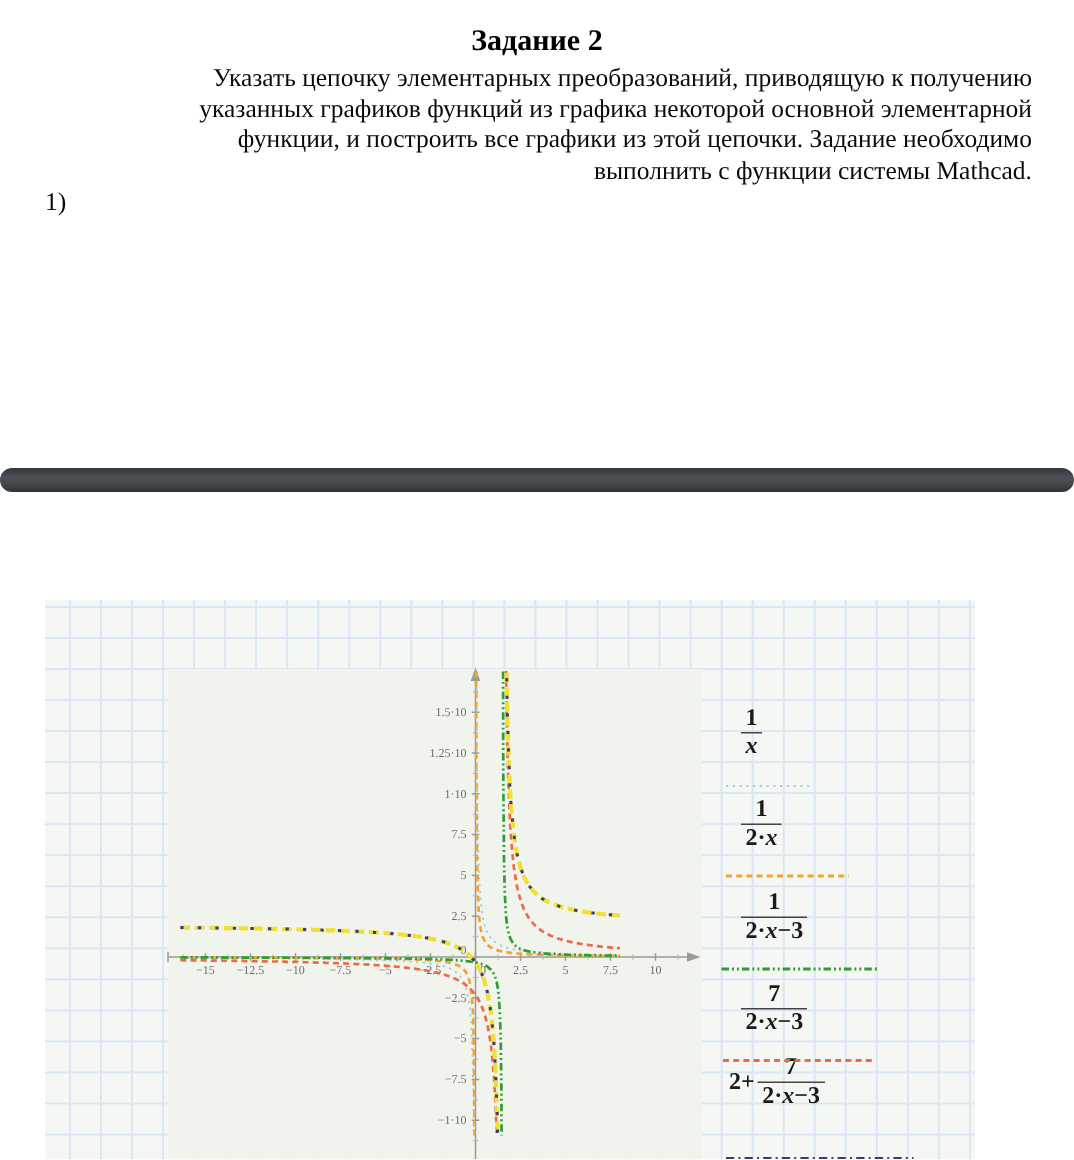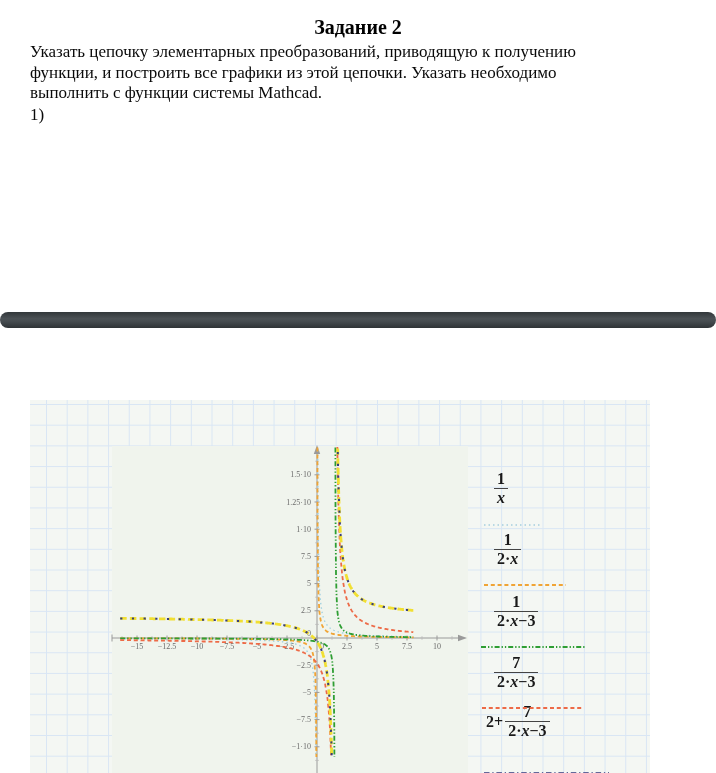--- a/index.html
+++ b/index.html
@@ -2,21 +2,21 @@
 <html><head>
 <meta charset="utf-8">
 <style>
   html,body{margin:0;padding:0;}
   body{width:716px;height:773px;position:relative;overflow:hidden;background:#ffffff;
        font-family:"Liberation Serif", serif;}
   
   .doc{position:absolute;top:0;left:0;width:716px;}
   .doc-title{margin:16px 0 3px 0;text-align:center;font-weight:bold;font-size:20px;color:#000;}
   .doc-text{margin:0 28px 0 30px;}
-  .doc-line{font-size:17px;line-height:20.5px;color:#0a0a0a;}
+  .doc-line{font-size:17px;line-height:20.5px;color:#0a0a0a;text-align:right;}
   .item-label{margin:1px 0 0 30px;font-size:17px;line-height:20.5px;color:#0a0a0a;}
   
   .divider-bar{position:absolute;top:312px;left:0;width:716px;height:16px;border-radius:8px;
     background:linear-gradient(180deg,#32373a 0%,#4b5155 42%,#454b4f 60%,#2e3336 100%);}
   
   .worksheet{position:absolute;top:400px;left:30px;width:620px;height:373px;
     background-color:#f4f7f3;
     background-image:linear-gradient(#d9e6f4 1px, transparent 1px),
                      linear-gradient(90deg,#d9e6f4 1px, transparent 1px);
     background-size:20.7px 20.7px;background-position:-4.7px 4px;}
@@ -42,21 +42,22 @@
   .s4{left:451px;top:297px;}
   .s5{left:453px;top:362px;}
 </style>
 </head>
 <body>
 
 <div class="doc">
   <div class="doc-title">Задание 2</div>
   <div class="doc-text">
     <div class="doc-line">Указать цепочку элементарных преобразований, приводящую к получению</div>
-    <div class="doc-line">функции, и построить все графики из этой цепочки. Указать необходимо</div>
+    <div class="doc-line">указанных графиков функций из графика некоторой основной элементарной</div>
+    <div class="doc-line">функции, и построить все графики из этой цепочки. Задание необходимо</div>
     <div class="doc-line">выполнить с функции системы Mathcad.</div>
   </div>
   <div class="item-label">1)</div>
 </div>
 
 <div class="divider-bar"></div>
 
 <div class="worksheet">
   <div class="plot-panel"></div>
   <svg id="plot" class="plot-svg" viewBox="0 0 620 373">

